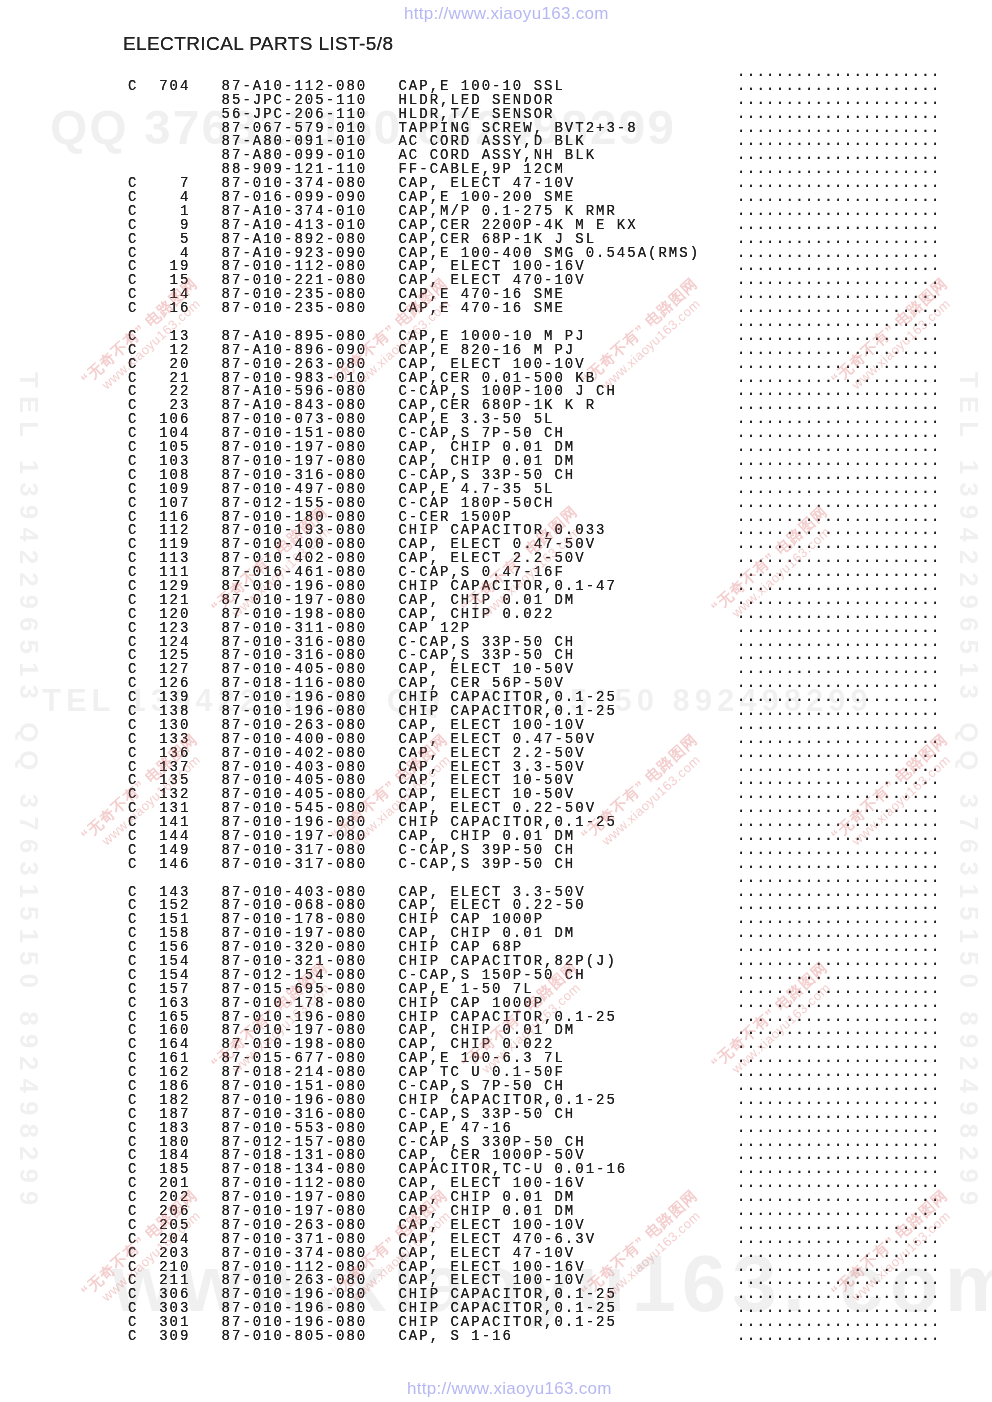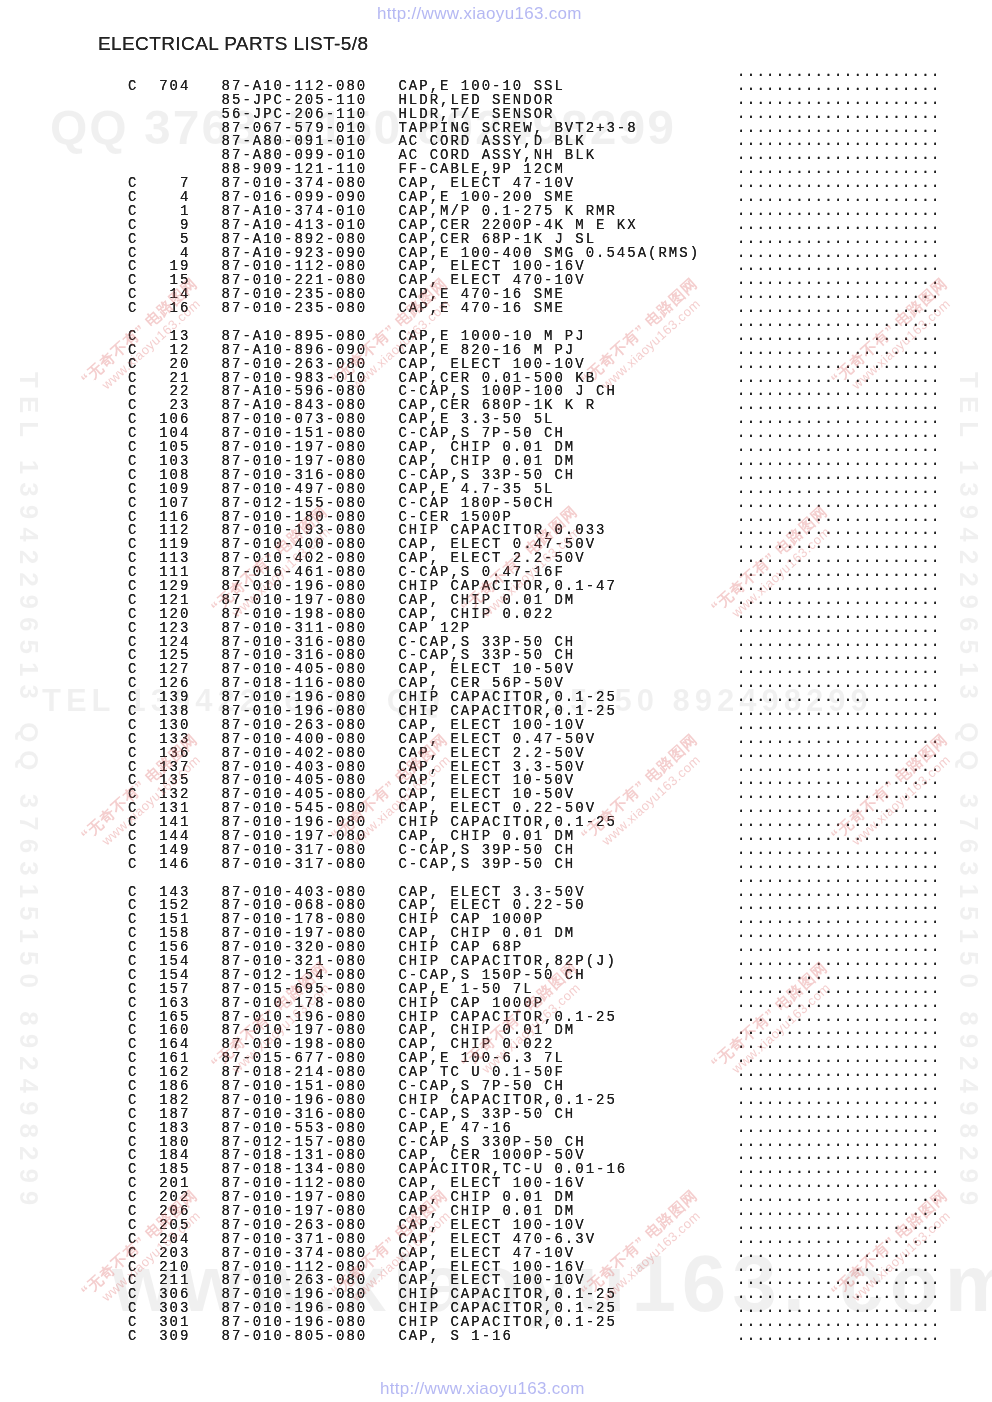--- a/index.html
+++ b/index.html
@@ -23,33 +23,34 @@
   }
   .row .dots{
     position:absolute;left:737px;top:0;
     white-space:pre;
     font-size:14px;letter-spacing:1.3px;
     color:#1e1e1e;
     text-shadow:0 0 .5px #1e1e1e;
   }
   
   .title{
-    position:absolute;left:98px;top:33px;z-index:2;
+    position:absolute;left:123px;top:33px;z-index:2;
     font-family:"Liberation Sans","DejaVu Sans",sans-serif;
     font-size:19px;font-weight:400;letter-spacing:.4px;
     color:#232323;
     text-shadow:0 0 .4px #232323;
     white-space:nowrap;
   }
   
   .wm-url{
     position:absolute;z-index:2;
     font-family:"Liberation Sans","DejaVu Sans",sans-serif;
     font-size:17px;font-weight:400;letter-spacing:.3px;
     white-space:nowrap;
+    margin-left:27px;
   }
   .wm-url-top{left:377px;top:4px;}
   .wm-url-bottom{left:380px;top:1379px;}
   
   .wm-gray{
     position:absolute;z-index:1;
     font-family:"Liberation Sans","DejaVu Sans",sans-serif;
     font-weight:700;color:rgba(0,0,0,0.06);
     white-space:nowrap;
   }

